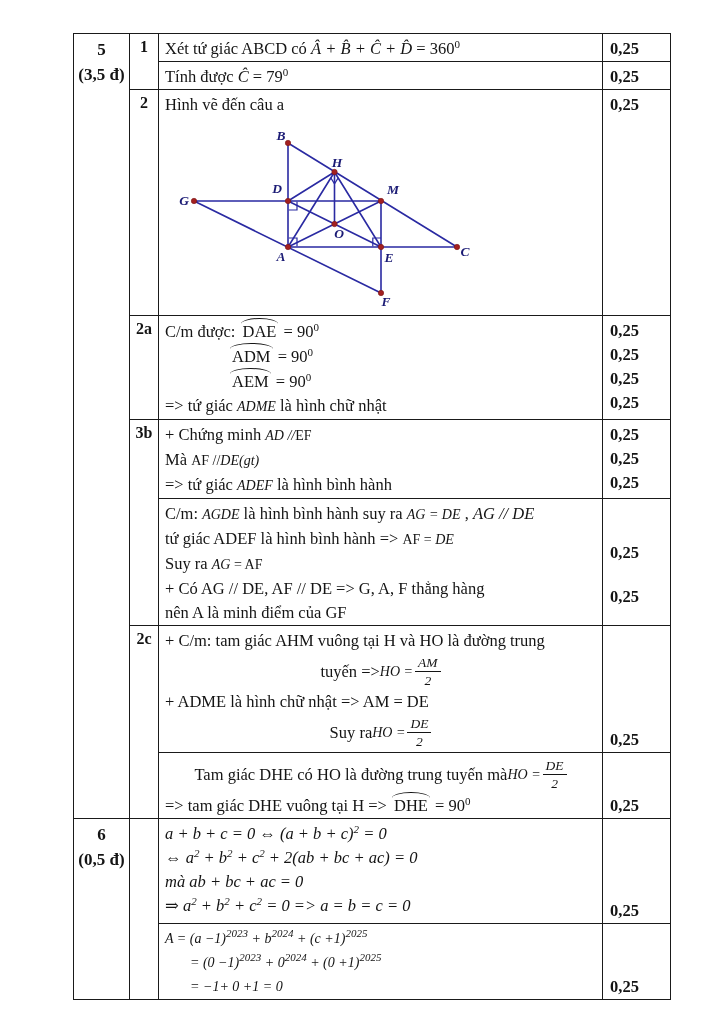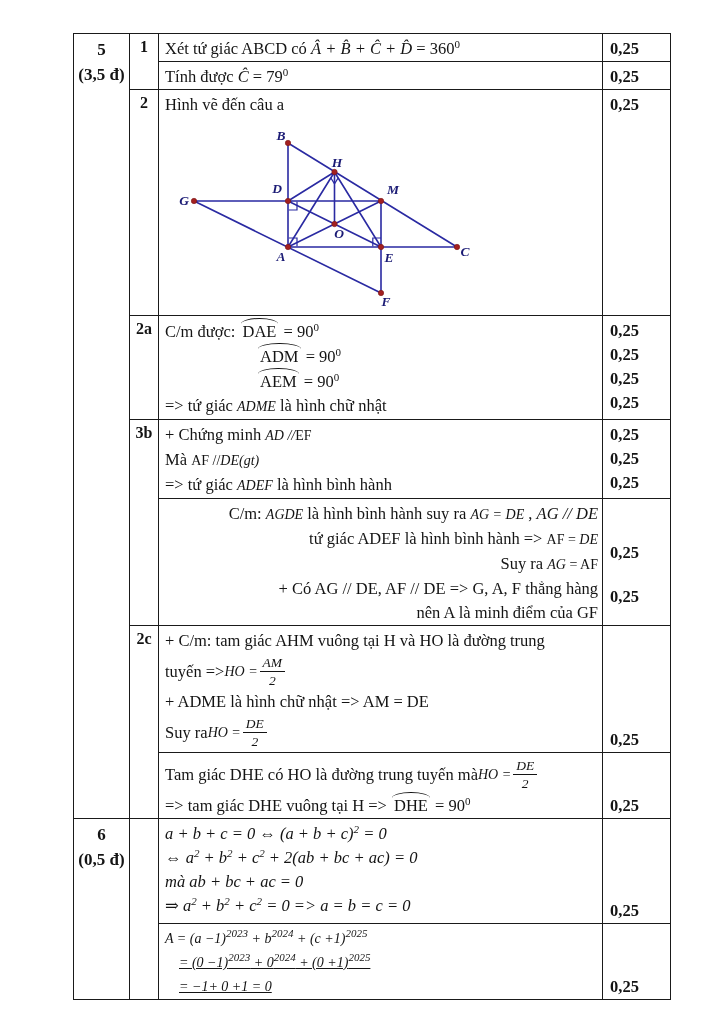--- a/index.html
+++ b/index.html
@@ -33,45 +33,45 @@
   }
   td.content { padding: 3px 4px 0 6px; line-height: 24px; }
   td.pts {
     font-weight: bold; padding: 3px 2px 0 7px; line-height: 24px;
   }
   td.pts-bottom { vertical-align: bottom; }
   .m  { font-style: italic; }
   .m-sm { font-style: italic; font-size: 14px; }
   .sm { font-size: 14px; }
   sup { font-size: 11px; line-height: 0; }
-  .indent60 { margin-left: 92px; }
-  .indent14 { margin-left: 14px; text-decoration: underline; }
+  .indent60 { margin-left: 64px; }
+  .indent14 { margin-left: 25px; }
   
   .wh {
     position: relative; display: inline-block;
     padding: 1px 3px 0 3px;
   }
   .wh::before {
     content: ""; position: absolute; left: 1px; right: 1px; top: -1px;
     height: 5px;
     border-top: 1.6px solid #141414;
     border-radius: 50% 50% 0 0 / 100% 100% 0 0;
   }
   
   .frac {
     display: inline-block; vertical-align: middle; text-align: center;
     font-style: italic; font-size: 13.5px; line-height: 15px;
     margin: 0 2px;
   }
   .frac .num { display: block; border-bottom: 1.2px solid #141414; padding: 0 3px 1px 3px; }
   .frac .den { display: block; padding-top: 1px; }
-  .fr-line { display: flex; align-items: center; height: 37px; }
+  .fr-line { display: flex; align-items: center; height: 37px; justify-content: center; }
   .lh26 { line-height: 26px; }
   .lh25 { line-height: 25px; }
-  .lh22 { line-height: 22.5px; text-align: right; }
+  .lh22 { line-height: 22.5px; }
   .r4-lines, .r4-pts { line-height: 24.2px; }
   .r5-lines, .r5-pts { line-height: 22.3px; }
   .pts6-cell { position: relative; }
   .pts6-a { position: absolute; top: 42px; left: 7px; font-weight: bold; }
   .pts6-b { position: absolute; top: 86px; left: 7px; font-weight: bold; }
   svg.geo { display: block; margin-left: 2px; margin-top: 2px; }
   .pb6  { padding-bottom: 6px; }
   .pb4  { padding-bottom: 4px; }
   .pb12 { padding-bottom: 12px; }
   .pb10 { padding-bottom: 10px; }

